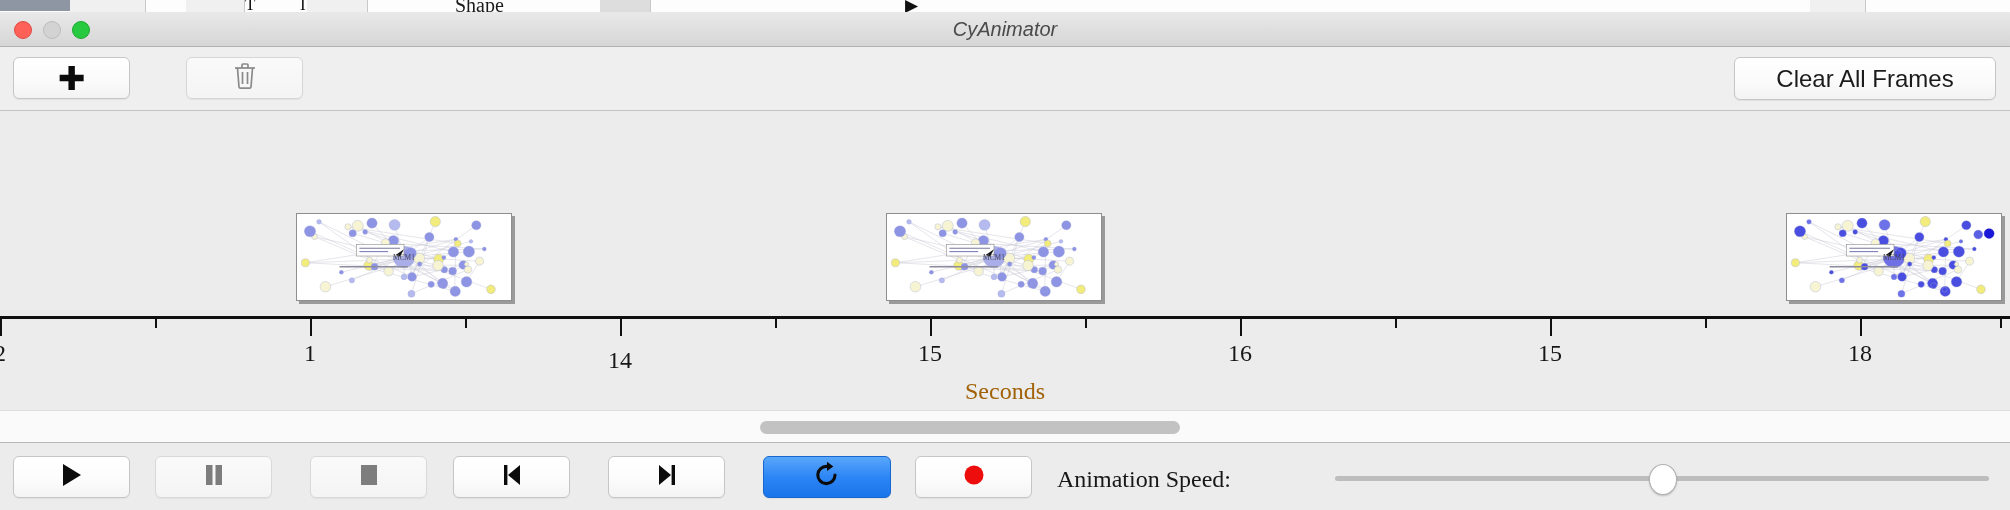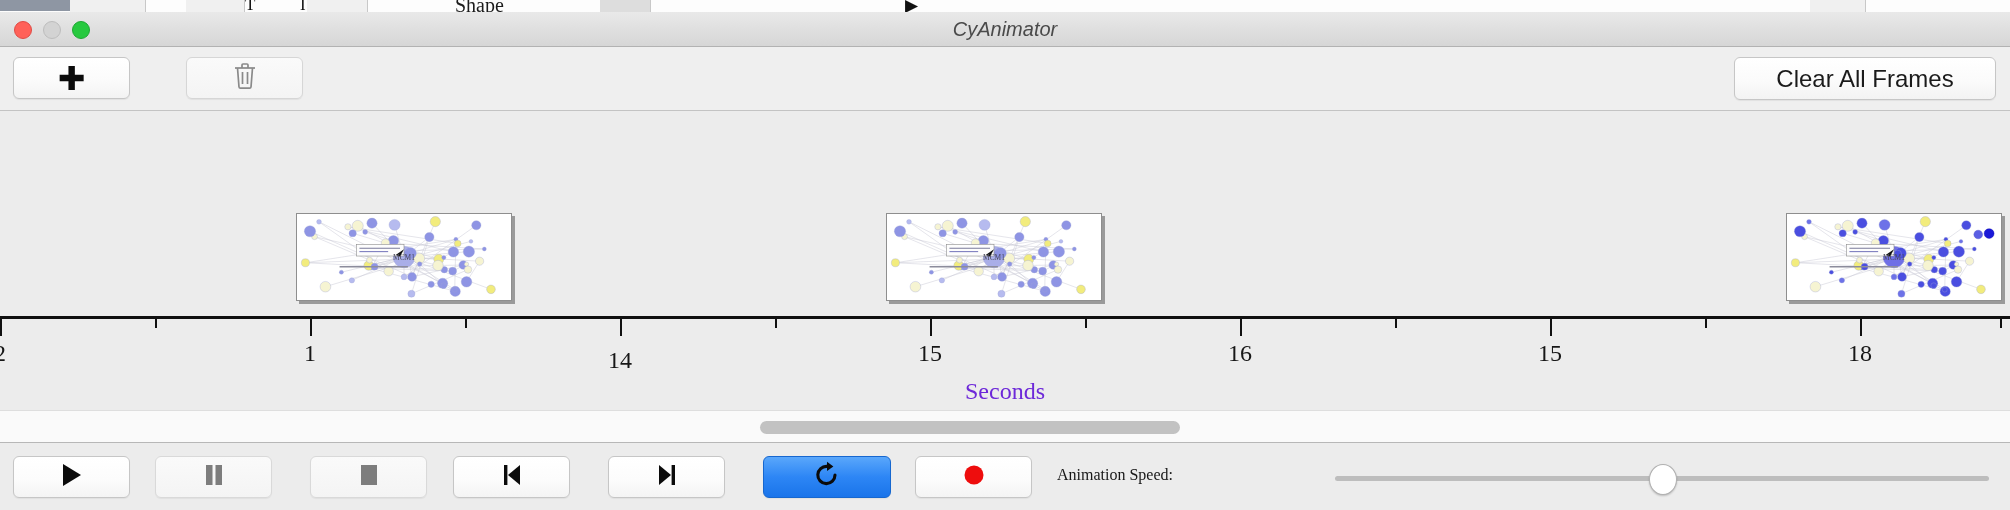--- a/index.html
+++ b/index.html
@@ -183,21 +183,21 @@
     transform: translateX(-50%);
     white-space: nowrap;
     font-family: "Liberation Serif", serif;
   }
   .axis-title {
     position: absolute;
     left: 0; top: 62px;
     width: 2010px;
     text-align: center;
     font-size: 24px;
-    color: #6d28d9;
+    color: #a16207;
     font-family: "Liberation Serif", serif;
   }
 
   
   .scroll-area {
     position: absolute;
     left: 0; top: 410px;
     width: 2010px; height: 33px;
     background: #fafafa;
     border-top: 1px solid #dedede;
@@ -236,21 +236,21 @@
     background: linear-gradient(to bottom, #fafafa 0%, #f4f4f4 100%);
     border-color: #d9d9d9;
   }
   .pbtn.active {
     background: linear-gradient(to bottom, #5aa7fb 0%, #2d86f5 50%, #1a74ea 100%);
     border-color: #1667cf;
   }
   .speed-label {
     position: absolute;
     left: 1057px; top: 23px;
-    font-size: 16px;
+    font-size: 24px;
     color: #171717;
     white-space: nowrap;
     font-family: "Liberation Serif", serif;
   }
   .slider {
     position: absolute;
     left: 1335px; top: 33px;
     width: 654px; height: 5px;
   }
   .slider-track {

